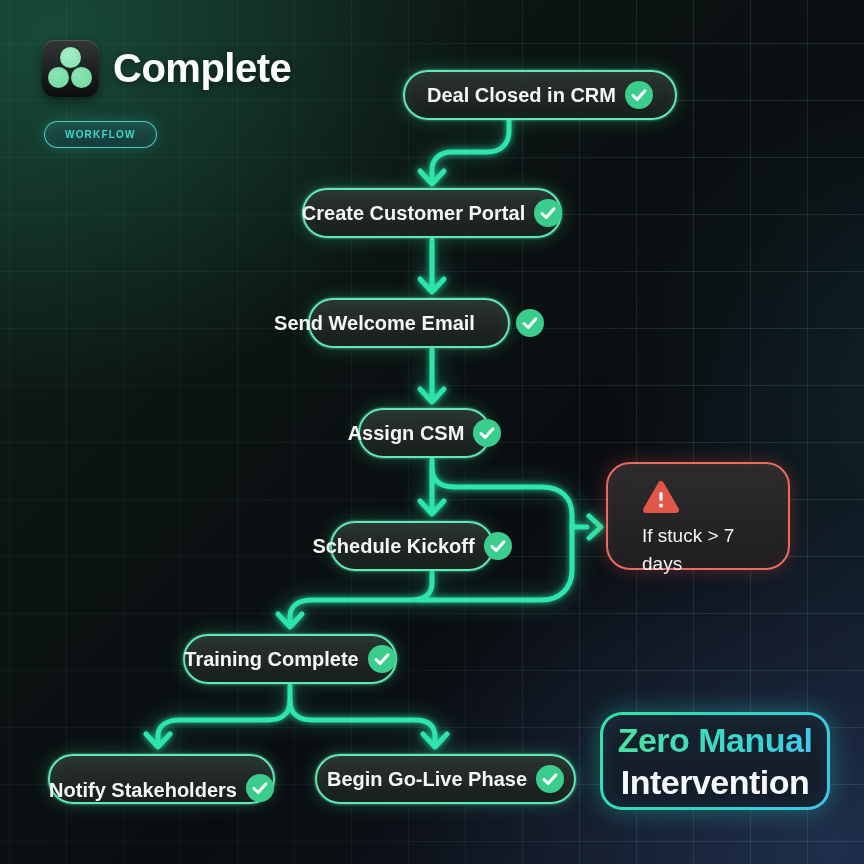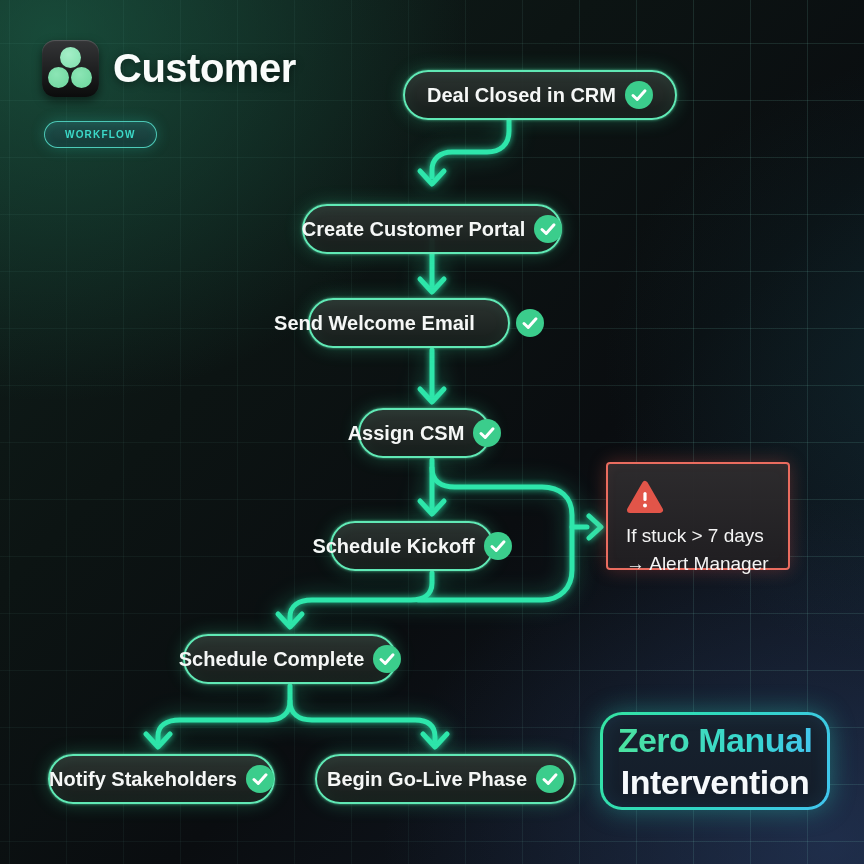--- a/index.html
+++ b/index.html
@@ -62,24 +62,24 @@
     background:linear-gradient(180deg, rgba(45,53,50,0.96), rgba(23,29,27,0.96));
     box-shadow:0 0 3px rgba(96,233,181,0.7), 0 0 18px rgba(52,211,153,0.30), inset 0 0 14px rgba(52,211,153,0.07);
     display:flex;align-items:center;justify-content:center;gap:9px;
     color:#f5f7f6;font-size:20px;font-weight:600;white-space:nowrap;
     box-sizing:border-box;
   }
   .check{width:28px;height:28px;flex:0 0 auto;display:block;}
   
   .alert-box{
     position:absolute;left:606px;top:462px;width:184px;height:108px;box-sizing:border-box;
-    border:2px solid #ea6c5f;border-radius:4px;
+    border:2px solid #ea6c5f;border-radius:24px;
     background:linear-gradient(180deg, rgba(46,44,46,0.97), rgba(32,30,33,0.97));
     box-shadow:0 0 18px rgba(234,90,77,0.30), inset 0 0 12px rgba(234,90,77,0.06);
-    padding:14px 18px;
+    padding:14px 34px;
   }
   .alert-icon{display:block;margin:2px 0 8px 0;}
   .alert-text{color:#f4f4f4;font-size:19px;font-weight:500;line-height:28px;}
   
   .callout{
     position:absolute;left:600px;top:712px;width:230px;height:98px;box-sizing:border-box;
     border:3px solid transparent;border-radius:22px;
     background:
       linear-gradient(180deg,#17222e,#141d2a) padding-box,
       linear-gradient(115deg,#35e4a2 0%,#2fd8c0 45%,#41c4ef 100%) border-box;
@@ -98,21 +98,21 @@
 
 <div class="canvas">
   <div class="bg-grid"></div>
   <div class="bg-grid boost"></div>
 
   <div class="logo-icon">
     <span class="logo-dot dot-top"></span>
     <span class="logo-dot dot-bl"></span>
     <span class="logo-dot dot-br"></span>
   </div>
-  <div class="brand-title">Customer</div>
+  <div class="brand-title">Complete</div>
   <div class="badge">WORKFLOW</div>
 
   <svg class="flow" width="864" height="864" viewBox="0 0 864 864">
     <path d="M509,119 V131 C509,145 500,152 487,152 H452 C440,152 432,159 432,170 V177"></path>
     <path d="M420,171 L432,184 L444,171"></path>
     <path d="M432,240 V289"></path>
     <path d="M420,279 L432,292 L444,279"></path>
     <path d="M432,350 V399"></path>
     <path d="M420,389 L432,402 L444,389"></path>
     <path d="M432,460 V511"></path>
@@ -128,21 +128,21 @@
     <path d="M423,734 L435,747 L447,734"></path>
   </svg>
 
   <div class="node" style="left:395px;top:70px;width:274px;margin-left:8px;">
     <span>Deal Closed in CRM</span>
     <svg class="check" viewBox="0 0 28 28">
       <circle cx="14" cy="14" r="14" fill="#3bcd8c"></circle>
       <path d="M8,14.5 L12.2,18.5 L20,9.8" stroke="#ffffff" stroke-width="3" fill="none" stroke-linecap="round" stroke-linejoin="round"></path>
     </svg>
   </div>
-  <div class="node" style="left:302px;top:204px;width:260px;">
+  <div class="node" style="left:302px;top:188px;width:260px;">
     <span>Create Customer Portal</span>
     <svg class="check" viewBox="0 0 28 28">
       <circle cx="14" cy="14" r="14" fill="#3bcd8c"></circle>
       <path d="M8,14.5 L12.2,18.5 L20,9.8" stroke="#ffffff" stroke-width="3" fill="none" stroke-linecap="round" stroke-linejoin="round"></path>
     </svg>
   </div>
   <div class="node" style="left:308px;top:298px;width:202px;gap:41px;">
     <span>Send Welcome Email</span>
     <svg class="check" viewBox="0 0 28 28">
       <circle cx="14" cy="14" r="14" fill="#3bcd8c"></circle>
@@ -157,27 +157,27 @@
     </svg>
   </div>
   <div class="node" style="left:330px;top:521px;width:164px;">
     <span>Schedule Kickoff</span>
     <svg class="check" viewBox="0 0 28 28">
       <circle cx="14" cy="14" r="14" fill="#3bcd8c"></circle>
       <path d="M8,14.5 L12.2,18.5 L20,9.8" stroke="#ffffff" stroke-width="3" fill="none" stroke-linecap="round" stroke-linejoin="round"></path>
     </svg>
   </div>
   <div class="node" style="left:183px;top:634px;width:214px;">
-    <span>Schedule Complete</span>
-    <svg class="check" viewBox="0 0 28 28">
-      <circle cx="14" cy="14" r="14" fill="#3bcd8c"></circle>
-      <path d="M8,14.5 L12.2,18.5 L20,9.8" stroke="#ffffff" stroke-width="3" fill="none" stroke-linecap="round" stroke-linejoin="round"></path>
-    </svg>
-  </div>
-  <div class="node" style="left:48px;top:754px;width:227px;">
+    <span>Training Complete</span>
+    <svg class="check" viewBox="0 0 28 28">
+      <circle cx="14" cy="14" r="14" fill="#3bcd8c"></circle>
+      <path d="M8,14.5 L12.2,18.5 L20,9.8" stroke="#ffffff" stroke-width="3" fill="none" stroke-linecap="round" stroke-linejoin="round"></path>
+    </svg>
+  </div>
+  <div class="node" style="left:48px;top:754px;width:227px;align-items:flex-end;">
     <span>Notify Stakeholders</span>
     <svg class="check" viewBox="0 0 28 28">
       <circle cx="14" cy="14" r="14" fill="#3bcd8c"></circle>
       <path d="M8,14.5 L12.2,18.5 L20,9.8" stroke="#ffffff" stroke-width="3" fill="none" stroke-linecap="round" stroke-linejoin="round"></path>
     </svg>
   </div>
   <div class="node" style="left:315px;top:754px;width:261px;">
     <span>Begin Go-Live Phase</span>
     <svg class="check" viewBox="0 0 28 28">
       <circle cx="14" cy="14" r="14" fill="#3bcd8c"></circle>
@@ -185,20 +185,19 @@
     </svg>
   </div>
 
   <div class="alert-box">
     <svg class="alert-icon" width="38" height="34" viewBox="0 0 38 34">
       <path d="M19,4 L34,30 L4,30 Z" fill="#e25549" stroke="#e25549" stroke-width="6" stroke-linejoin="round"></path>
       <rect x="17.4" y="12" width="3.2" height="9" rx="1.6" fill="#ffffff"></rect>
       <circle cx="19" cy="25.5" r="2" fill="#ffffff"></circle>
     </svg>
     <div class="alert-text">If stuck &gt; 7 days</div>
-    <div class="alert-text">→ Alert Manager</div>
   </div>
 
   <div class="callout">
     <div class="grad">Zero Manual</div>
     <div class="white">Intervention</div>
   </div>
 </div>
 
 </body></html>

